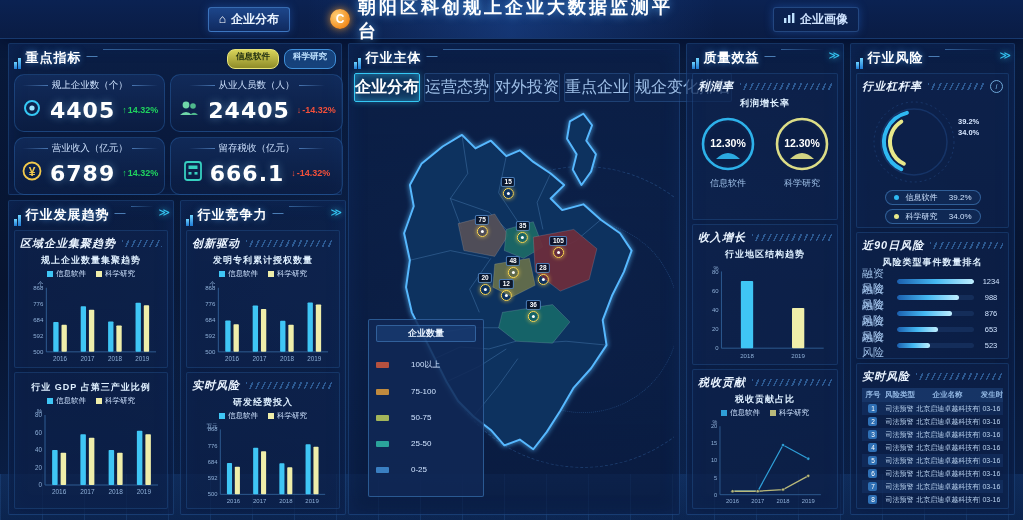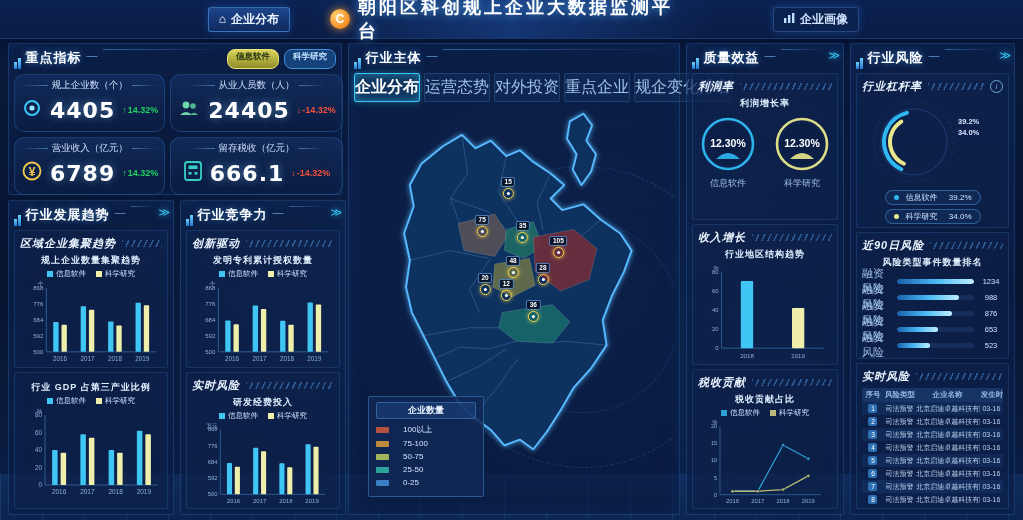--- a/index.html
+++ b/index.html
@@ -102,21 +102,21 @@
   .pin-num{background:rgba(6,18,42,.92);border:1px solid rgba(110,180,255,.65);color:#fff;
     font-size:6.5px;line-height:8px;padding:0 2.5px;border-radius:2px;font-weight:bold;}
   .pin-ic{width:9px;height:9px;border:1.5px solid #ffd94f;border-radius:50%;margin-top:1px;position:relative;
     box-shadow:0 0 4px rgba(255,217,79,.7);}
   .pin-ic::after{content:"";position:absolute;left:50%;top:50%;width:3px;height:3px;margin:-1.5px;
     background:#fff;border-radius:50%;}
   .map-lg{position:absolute;left:14px;bottom:12px;width:100px;background:rgba(16,40,86,.85);
     border:1px solid rgba(70,140,210,.5);border-radius:2px;padding:5px 7px;z-index:4;}
   .map-lg-title{text-align:center;font-size:9px;font-weight:bold;color:#eaf4ff;
     border:1px solid rgba(90,160,230,.4);border-radius:2px;padding:1px 0;margin-bottom:5px;background:rgba(30,70,130,.5);}
-  .ml-row{display:flex;align-items:center;gap:14px;margin:4px 0;}
+  .ml-row{display:flex;align-items:center;gap:22px;margin:17px 0;}
   .ml-sw{width:13px;height:6px;border-radius:1px;flex:none;}
   .ml-lab{font-size:8px;color:#cfe3ff;}
   
   .gauges{display:flex;justify-content:center;gap:16px;margin-top:4px;}
   .gauge{display:flex;flex-direction:column;align-items:center;gap:4px;}
   .g-lab{font-size:9px;color:#9fc0e8;}
   
   .pills{display:flex;flex-direction:column;align-items:center;gap:4px;margin-top:2px;}
   .pill{display:flex;align-items:center;gap:5px;border:1px solid rgba(80,150,220,.5);border-radius:8px;
     background:rgba(20,50,100,.45);padding:1px 8px;font-size:8px;color:#cfe3ff;width:96px;justify-content:space-between;box-sizing:border-box;}

